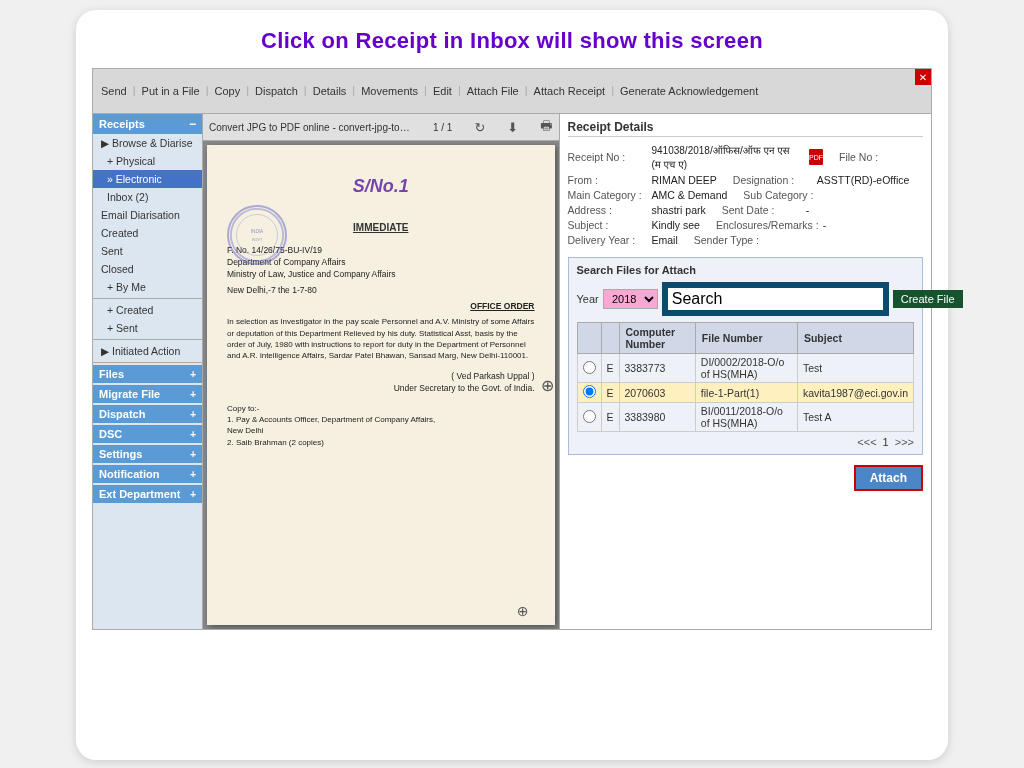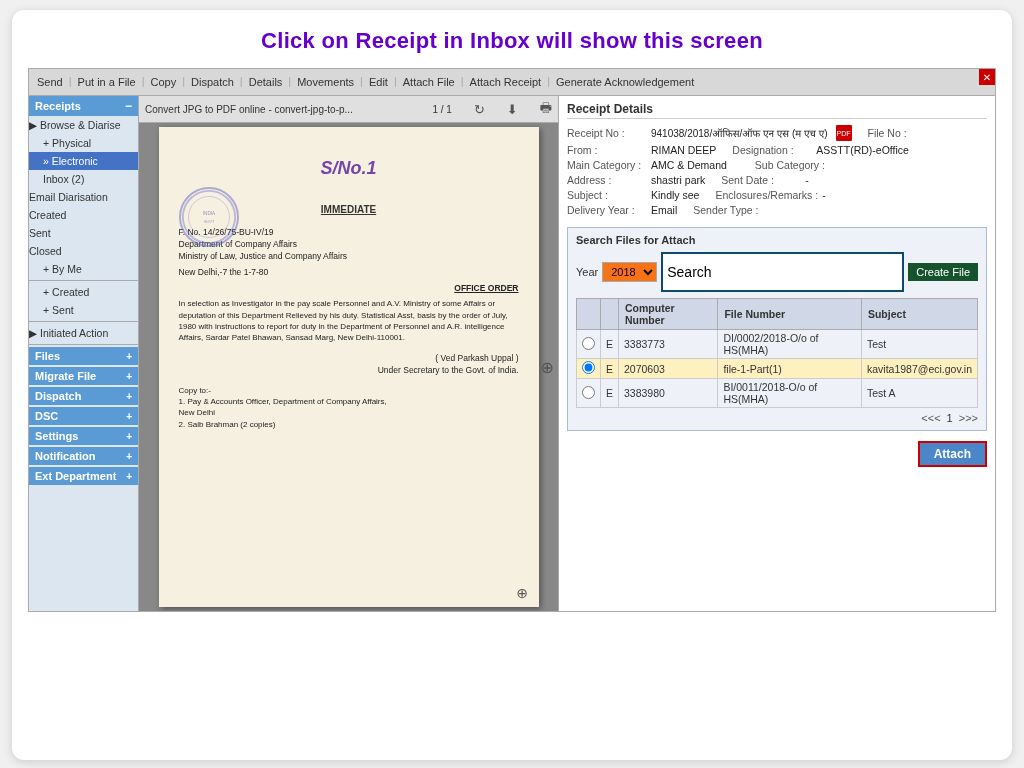--- a/index.html
+++ b/index.html
@@ -8,22 +8,22 @@
       font-size: 11px;
       background: #f0f0f0;
       display: flex;
       justify-content: center;
       align-items: center;
       min-height: 100vh;
       padding: 10px;
     }
     .outer-card {
       background: white;
-      border-radius: 12px;
-      width: 1000px;
+      border-radius: 20px;
+      width: 872px;
       min-height: 750px;
       padding: 18px 16px 16px 16px;
       box-shadow: 0 2px 10px rgba(0,0,0,0.15);
     }
     .main-title {
       text-align: center;
       color: #6600cc;
       font-size: 22px;
       font-weight: bold;
       font-family: Arial, sans-serif;
@@ -50,21 +50,21 @@
       display: flex;
       align-items: center;
       justify-content: center;
       cursor: pointer;
       z-index: 10;
     }
     
     .toolbar {
       background: #d8d8d8;
       border-bottom: 1px solid #aaa;
-      padding: 6px 6px;
+      padding: 15px 6px;
       display: flex;
       gap: 4px;
       flex-wrap: wrap;
     }
     .toolbar-item {
       color: #333;
       font-size: 11px;
       cursor: pointer;
       padding: 1px 2px;
     }
@@ -93,21 +93,21 @@
       font-weight: bold;
       display: flex;
       justify-content: space-between;
       align-items: center;
     }
     .sidebar-section-header .minus-btn {
       cursor: pointer;
       font-size: 12px;
     }
     .sidebar-item {
-      padding: 3px 0;
+      padding: 3px 8px;
       cursor: pointer;
       color: #333;
       font-size: 10.5px;
     }
     .sidebar-item.indent1 { padding-left: 14px; }
     .sidebar-item.selected-blue { background: #4472c4; color: white; }
     .sidebar-divider { border-top: 1px solid #aaa; margin: 2px 0; }
     .sidebar-section-label {
       background: #5b9bd5;
       color: white;
@@ -292,27 +292,28 @@
       margin-bottom: 6px;
     }
     .search-label {
       font-size: 11px;
       color: #333;
     }
     .year-select {
       padding: 2px 4px;
       font-size: 11px;
       border: 1px solid #aaa;
-      background: #f97316;
+      background: #f9a8d4;
+      text-align: center;
     }
     .search-input {
       flex: 1;
-      padding: 10px 4px;
-      font-size: 14px;
-      border: 2px solid #0c4a6e;
+      padding: 2px 4px;
+      font-size: 16px;
+      border: 6px solid #0c4a6e;
       outline: none;
     }
     .create-file-btn {
       background: #14532d;
       color: white;
       padding: 3px 8px;
       font-size: 11px;
       border: none;
       cursor: pointer;
       white-space: nowrap;
@@ -511,21 +512,21 @@
           <div class="receipt-no-row">
             <span class="receipt-label">From :</span>
             <span class="receipt-value">RIMAN DEEP</span>
             <span class="receipt-label" style="margin-left:12px;">Designation :</span>
             <span class="receipt-value">ASSTT(RD)-eOffice</span>
           </div>
 
           <div class="receipt-no-row">
             <span class="receipt-label">Main Category :</span>
             <span class="receipt-value">AMC &amp; Demand</span>
-            <span class="receipt-label" style="margin-left:24px;">Sub Category :</span>
+            <span class="receipt-label" style="margin-left:12px;">Sub Category :</span>
             <span class="receipt-value"></span>
           </div>
 
           <div class="receipt-no-row">
             <span class="receipt-label">Address :</span>
             <span class="receipt-value">shastri park</span>
             <span class="receipt-label" style="margin-left:12px;">Sent Date :</span>
             <span class="receipt-value">-</span>
           </div>
 

